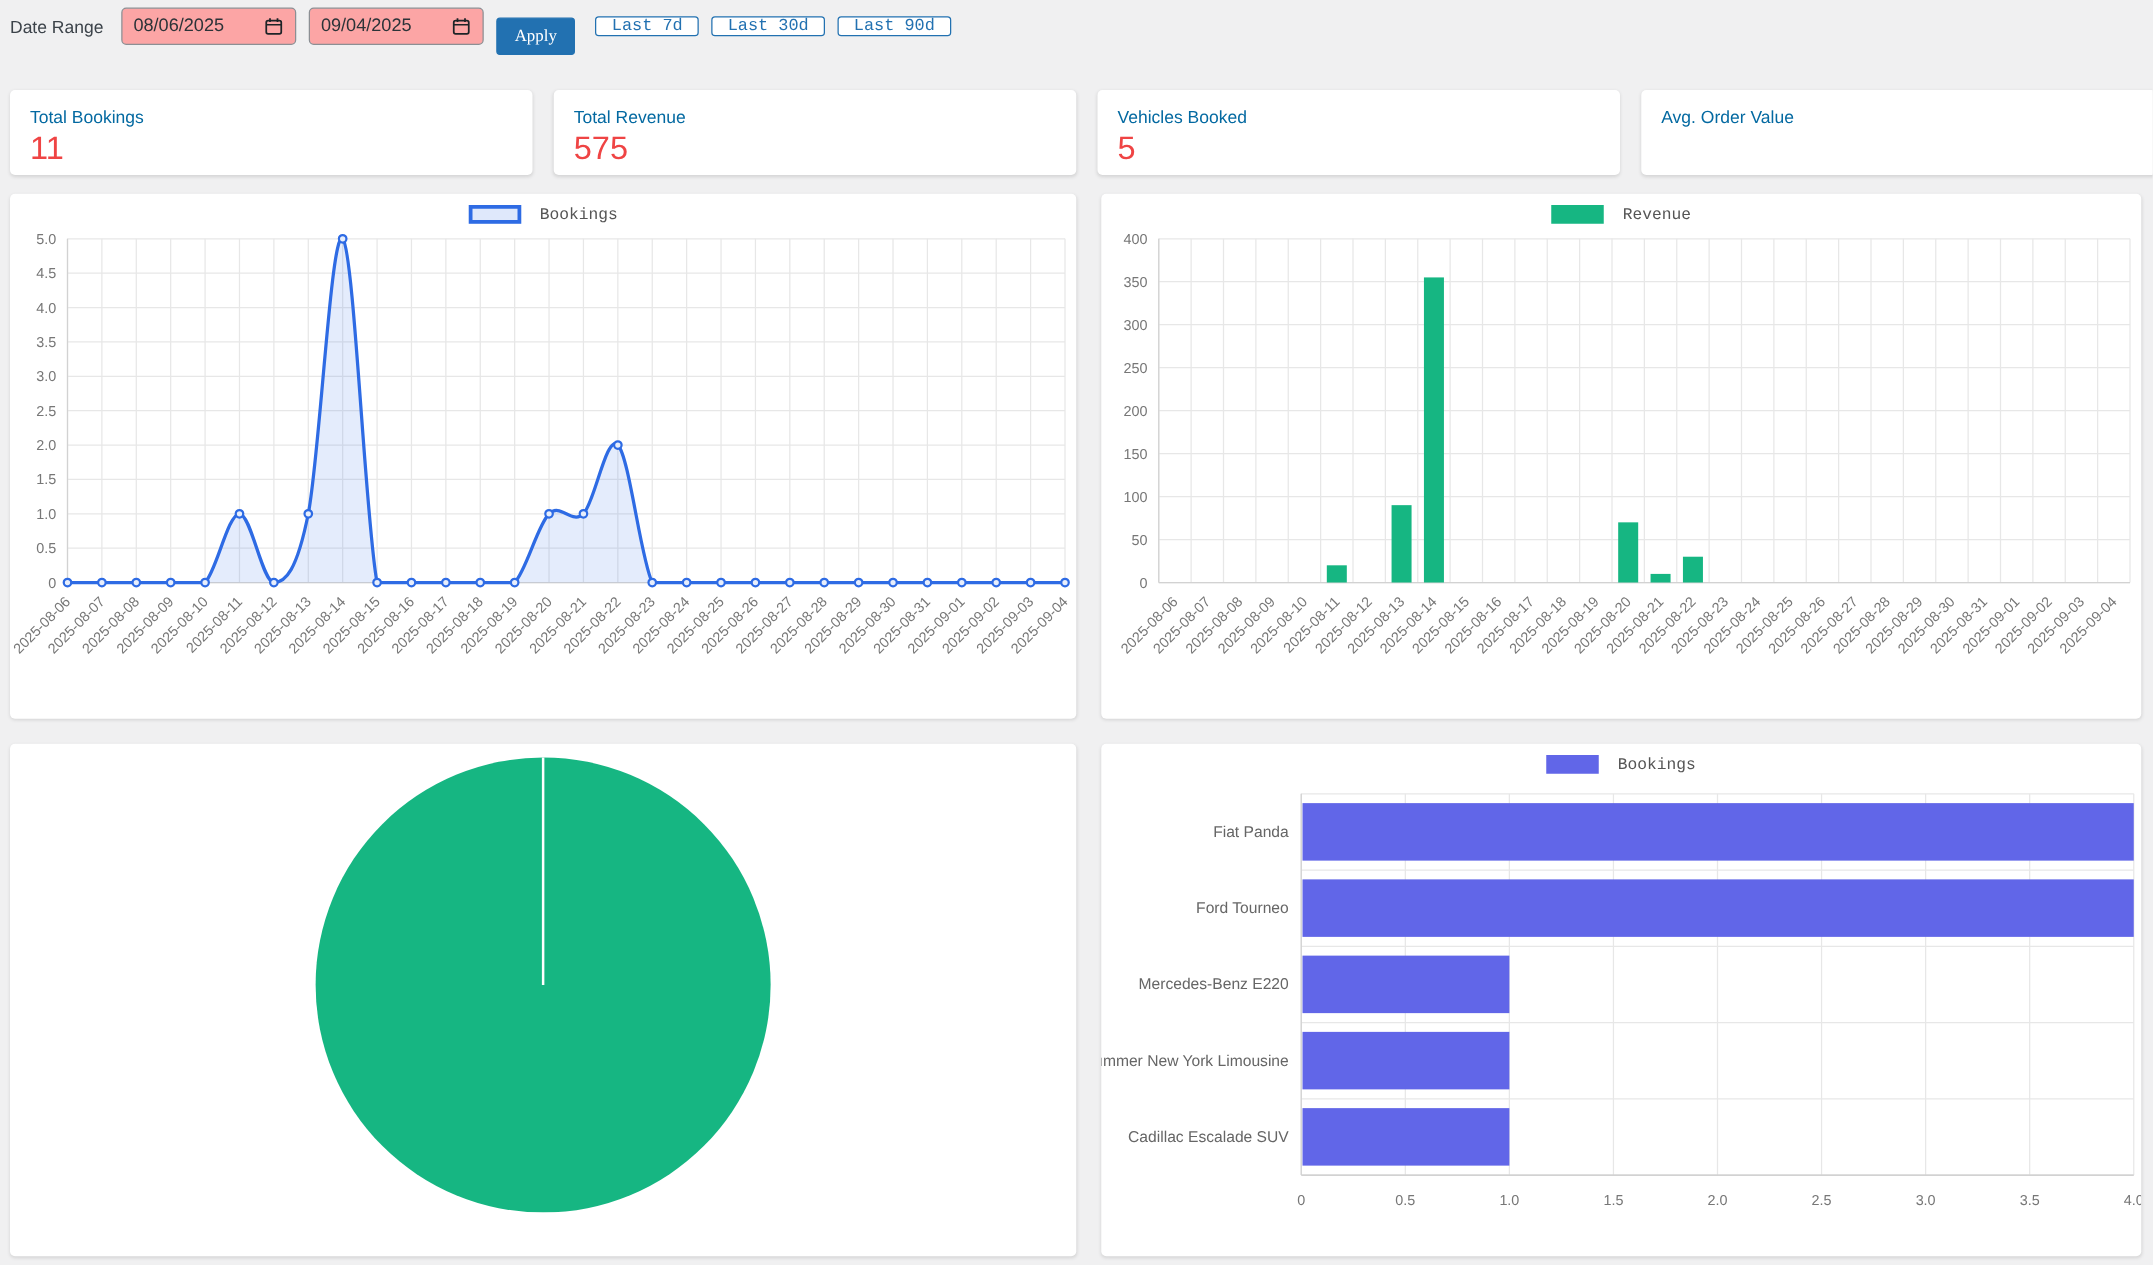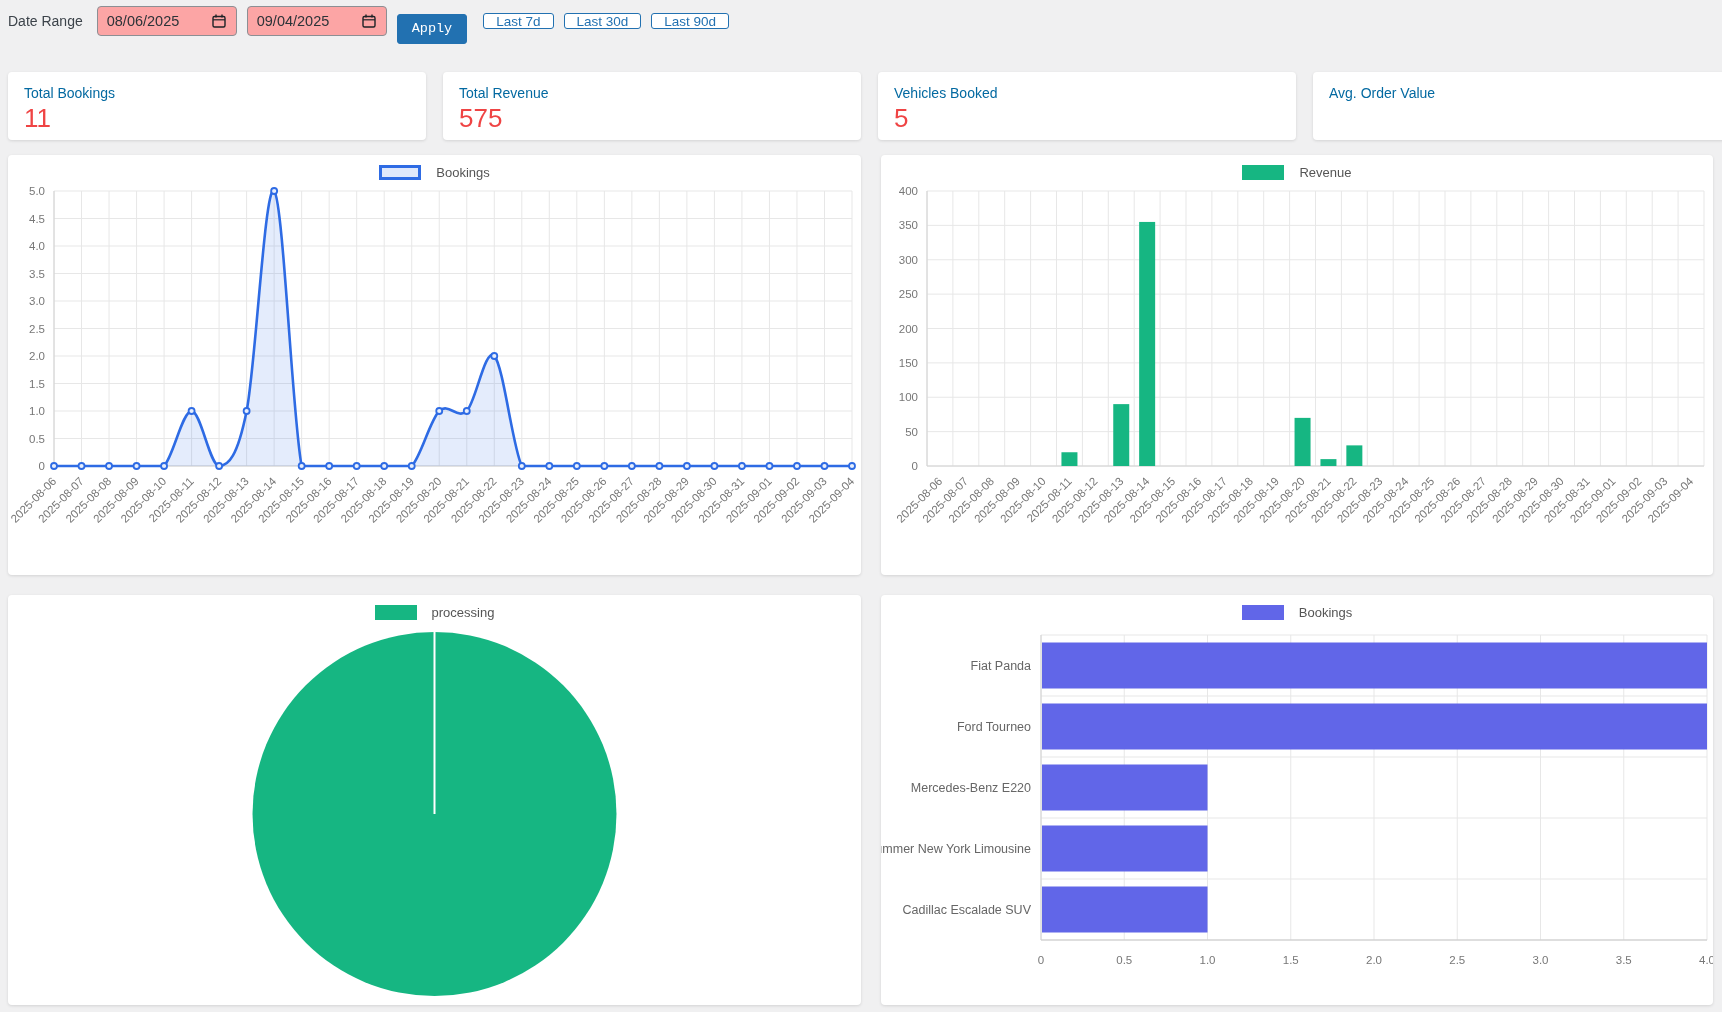--- a/index.html
+++ b/index.html
@@ -6,38 +6,38 @@
   html,body { width:1722px; height:1012px; overflow:hidden; background:#f0f0f1;
               font-family:"Liberation Sans", sans-serif; }
 
   
   .topbar { display:flex; align-items:center; gap:10px; padding:5px 12px 0 8px; height:36px; }
   .tb-label { font-size:14px; color:#3c434a; margin-right:4px; }
   .date-input { width:140px; height:30px; background:#fca5a5; border:1px solid #8c8f94; border-radius:4px;
                 display:flex; align-items:center; justify-content:space-between; padding:0 9px; cursor:text; }
   .date-input .date-text { font-size:14.5px; color:#2c3338; }
   .btn-primary { height:30px; padding:0 14px; background:#2271b1; border:1px solid #2271b1; color:#fff;
-                 font-size:13.5px; border-radius:3px; cursor:pointer; font-family:Liberation Mono, monospace;margin-top:16px; }
+                 font-size:13.5px; border-radius:3px; cursor:pointer; font-family:Liberation Serif, serif;margin-top:16px; }
   .quick { display:flex; gap:10px; margin-left:6px; }
   .btn-outline { height:16px; padding:0 12px; background:#fff; border:1px solid #2271b1; color:#2271b1;
-                 font-size:13.5px; border-radius:3px; cursor:pointer; font-family:Liberation Sans, sans-serif; }
+                 font-size:13.5px; border-radius:3px; cursor:pointer; font-family:Liberation Mono, monospace; }
 
   
   .kpis { display:grid; grid-template-columns:repeat(4, 418px); gap:17px; margin:36px 0 0 8px; }
   .card { background:#fff; border-radius:4px; box-shadow:0 1px 3px rgba(0,0,0,.12); }
   .kpi { height:68px; padding:13px 16px; }
   .kpi .lbl { font-size:14px; color:#0369a1; }
   .kpi .val { font-size:26px; color:#ef4444; margin-top:2px; }
 
   
   .grid { display:grid; grid-template-columns:853px 832px; gap:20px; margin:15px 0 0 8px; }
   .chart-card { overflow:hidden; }
   .h1 { height:420px; }
   .h2 { height:410px; }
-  .legend { display:flex; justify-content:center; align-items:center; gap:15px; padding-top:9px; height:26px; cursor:pointer; }
+  .legend { display:flex; justify-content:center; gap:15px; padding-top:9px; height:26px; cursor:pointer;font-family:Liberation Mono, monospace; }
   .lbox { width:42px; height:15px; }
   .ltext { font-size:13px; color:#555; }
   .cbody { width:100%; }
   svg { display:block; }
   .tick { font-size:11.5px; fill:#777; }
   .cat  { font-size:12.5px; fill:#666; }
 </style>
 </head>
 <body>
 
@@ -310,24 +310,20 @@
             <text x="0" y="0" text-anchor="end" class="tick" transform="translate(683.55,301) rotate(-45)">2025-08-30</text>
             <text x="0" y="0" text-anchor="end" class="tick" transform="translate(709.4499999999999,301) rotate(-45)">2025-08-31</text>
             <text x="0" y="0" text-anchor="end" class="tick" transform="translate(735.3499999999999,301) rotate(-45)">2025-09-01</text>
             <text x="0" y="0" text-anchor="end" class="tick" transform="translate(761.25,301) rotate(-45)">2025-09-02</text>
             <text x="0" y="0" text-anchor="end" class="tick" transform="translate(787.15,301) rotate(-45)">2025-09-03</text>
             <text x="0" y="0" text-anchor="end" class="tick" transform="translate(813.05,301) rotate(-45)">2025-09-04</text>
           </svg>
         </div>
     </div>
     <div class="card chart-card h2">
-      <div class="legend" id="legend2">
-          <span class="lbox" style="background: rgb(22, 182, 130);"></span>
-          <span class="ltext">processing</span>
-        </div>
       <div class="cbody" id="chart2">
           <svg width="853" height="375" viewBox="0 0 853 375">
             <circle cx="426.5" cy="193" r="182" fill="#16b682"></circle>
             <line x1="426.5" y1="193" x2="426.5" y2="11" stroke="#fff" stroke-width="2"></line>
           </svg>
         </div>
     </div>
     <div class="card chart-card h2">
       <div class="legend" id="legend3">
           <span class="lbox" style="background: rgb(97, 102, 232);"></span>

